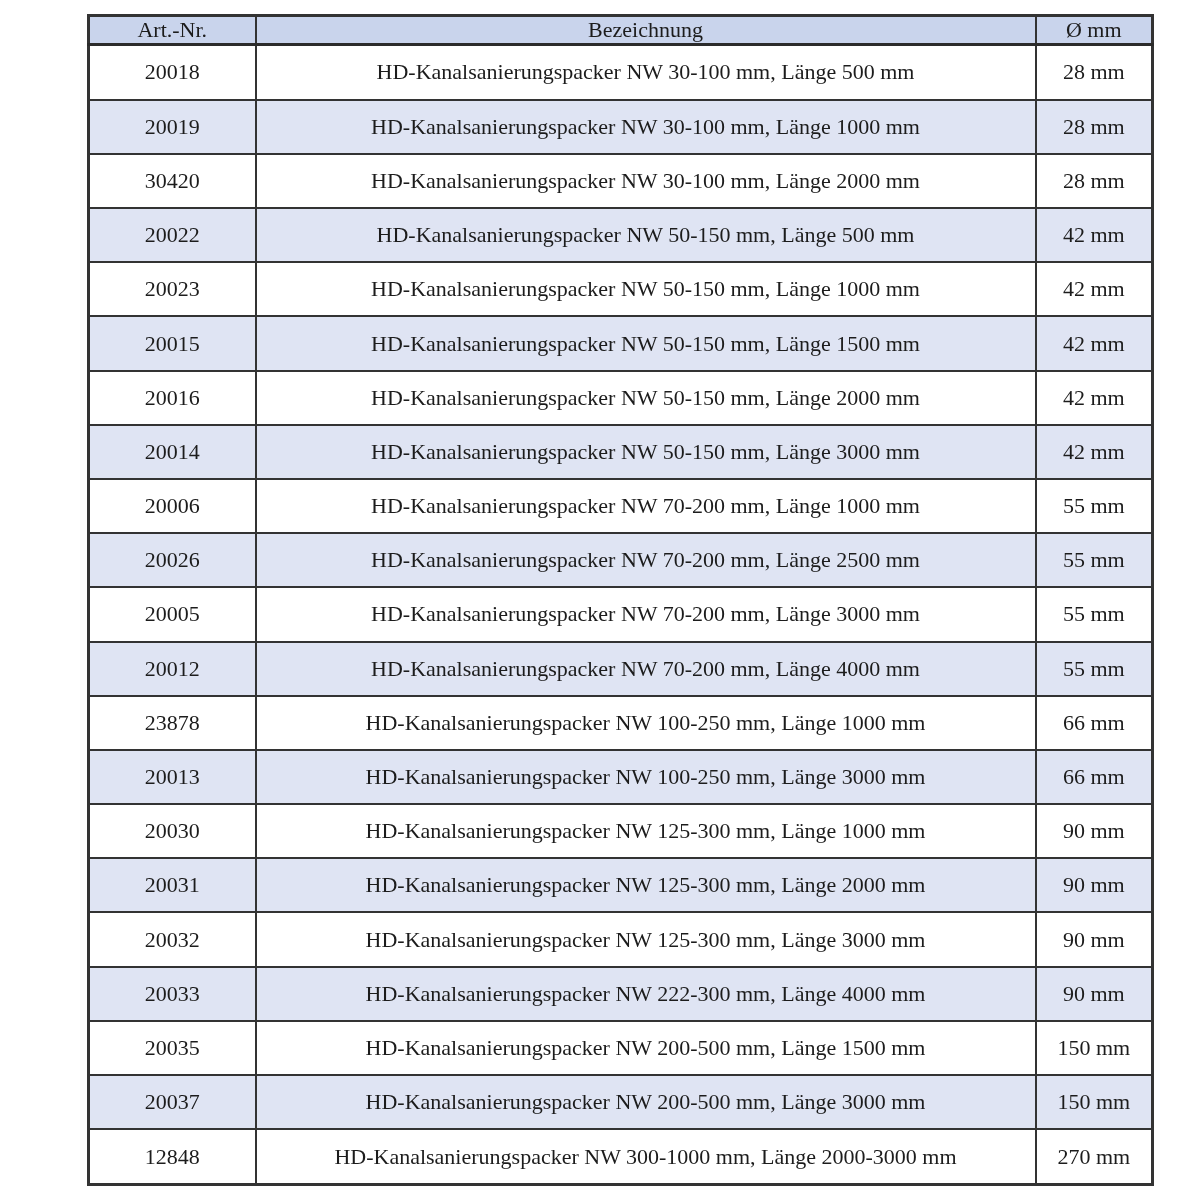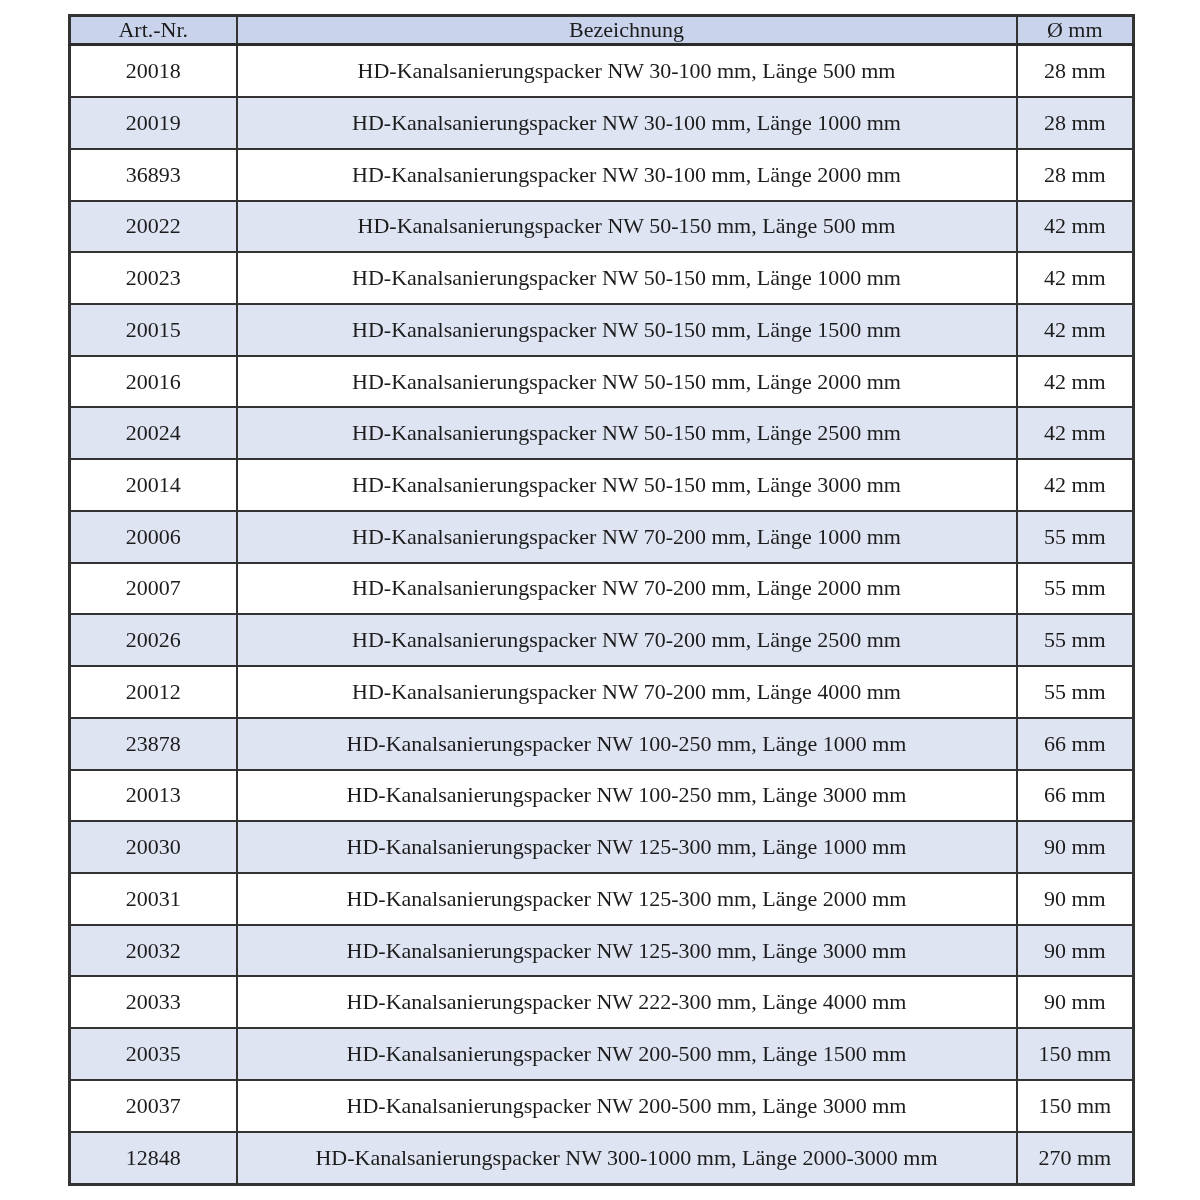--- a/index.html
+++ b/index.html
@@ -27,21 +27,21 @@
 
   #product-table th,
   #product-table td {
     border: 2px solid #333333;
     text-align: center;
     vertical-align: middle;
     padding: 0 4px;
     overflow: hidden;
     white-space: nowrap;
   }
-  #product-table { border: 3px solid #333333; }
+  #product-table { border: 3px solid #333333; margin-left: 19px; }
   #product-table thead th {
     background: #c9d4ec;
     font-weight: normal;
     border-bottom: 3px solid #2b2b2b;
   }
   #product-table tbody tr:nth-child(even) td {
     background: #dfe4f3;
   }
   #product-table tbody tr:nth-child(odd) td {
     background: #ffffff;
@@ -68,21 +68,21 @@
         <td>20018</td>
         <td>HD-Kanalsanierungspacker NW 30-100 mm, Länge 500 mm</td>
         <td>28 mm</td>
       </tr>
       <tr>
         <td>20019</td>
         <td>HD-Kanalsanierungspacker NW 30-100 mm, Länge 1000 mm</td>
         <td>28 mm</td>
       </tr>
       <tr>
-        <td>36893</td>
+        <td>30420</td>
         <td>HD-Kanalsanierungspacker NW 30-100 mm, Länge 2000 mm</td>
         <td>28 mm</td>
       </tr>
       <tr>
         <td>20022</td>
         <td>HD-Kanalsanierungspacker NW 50-150 mm, Länge 500 mm</td>
         <td>42 mm</td>
       </tr>
       <tr>
         <td>20023</td>
@@ -93,42 +93,37 @@
         <td>20015</td>
         <td>HD-Kanalsanierungspacker NW 50-150 mm, Länge 1500 mm</td>
         <td>42 mm</td>
       </tr>
       <tr>
         <td>20016</td>
         <td>HD-Kanalsanierungspacker NW 50-150 mm, Länge 2000 mm</td>
         <td>42 mm</td>
       </tr>
       <tr>
-        <td>20024</td>
-        <td>HD-Kanalsanierungspacker NW 50-150 mm, Länge 2500 mm</td>
-        <td>42 mm</td>
-      </tr>
-      <tr>
         <td>20014</td>
         <td>HD-Kanalsanierungspacker NW 50-150 mm, Länge 3000 mm</td>
         <td>42 mm</td>
       </tr>
       <tr>
         <td>20006</td>
         <td>HD-Kanalsanierungspacker NW 70-200 mm, Länge 1000 mm</td>
         <td>55 mm</td>
       </tr>
       <tr>
-        <td>20007</td>
-        <td>HD-Kanalsanierungspacker NW 70-200 mm, Länge 2000 mm</td>
+        <td>20026</td>
+        <td>HD-Kanalsanierungspacker NW 70-200 mm, Länge 2500 mm</td>
         <td>55 mm</td>
       </tr>
       <tr>
-        <td>20026</td>
-        <td>HD-Kanalsanierungspacker NW 70-200 mm, Länge 2500 mm</td>
+        <td>20005</td>
+        <td>HD-Kanalsanierungspacker NW 70-200 mm, Länge 3000 mm</td>
         <td>55 mm</td>
       </tr>
       <tr>
         <td>20012</td>
         <td>HD-Kanalsanierungspacker NW 70-200 mm, Länge 4000 mm</td>
         <td>55 mm</td>
       </tr>
       <tr>
         <td>23878</td>
         <td>HD-Kanalsanierungspacker NW 100-250 mm, Länge 1000 mm</td>

